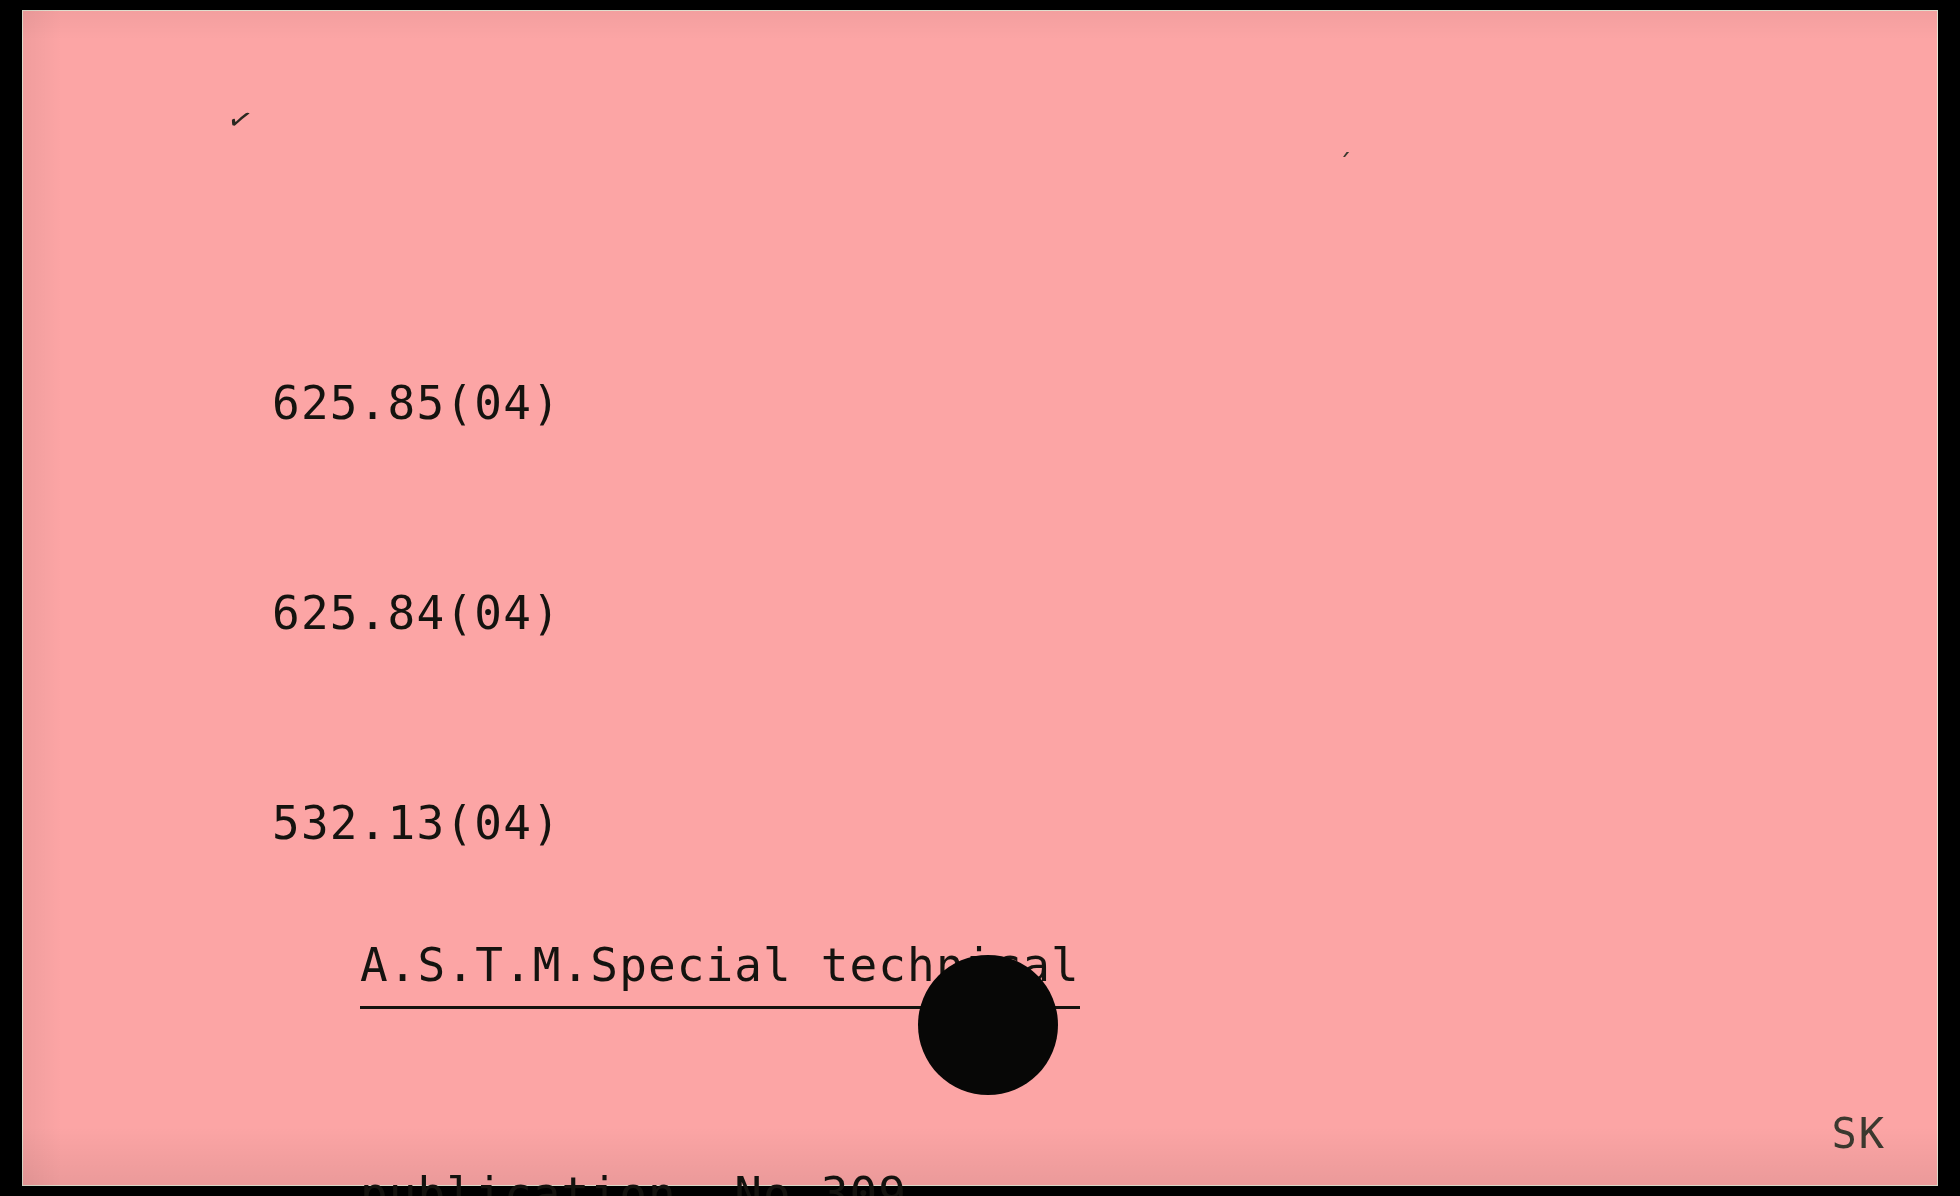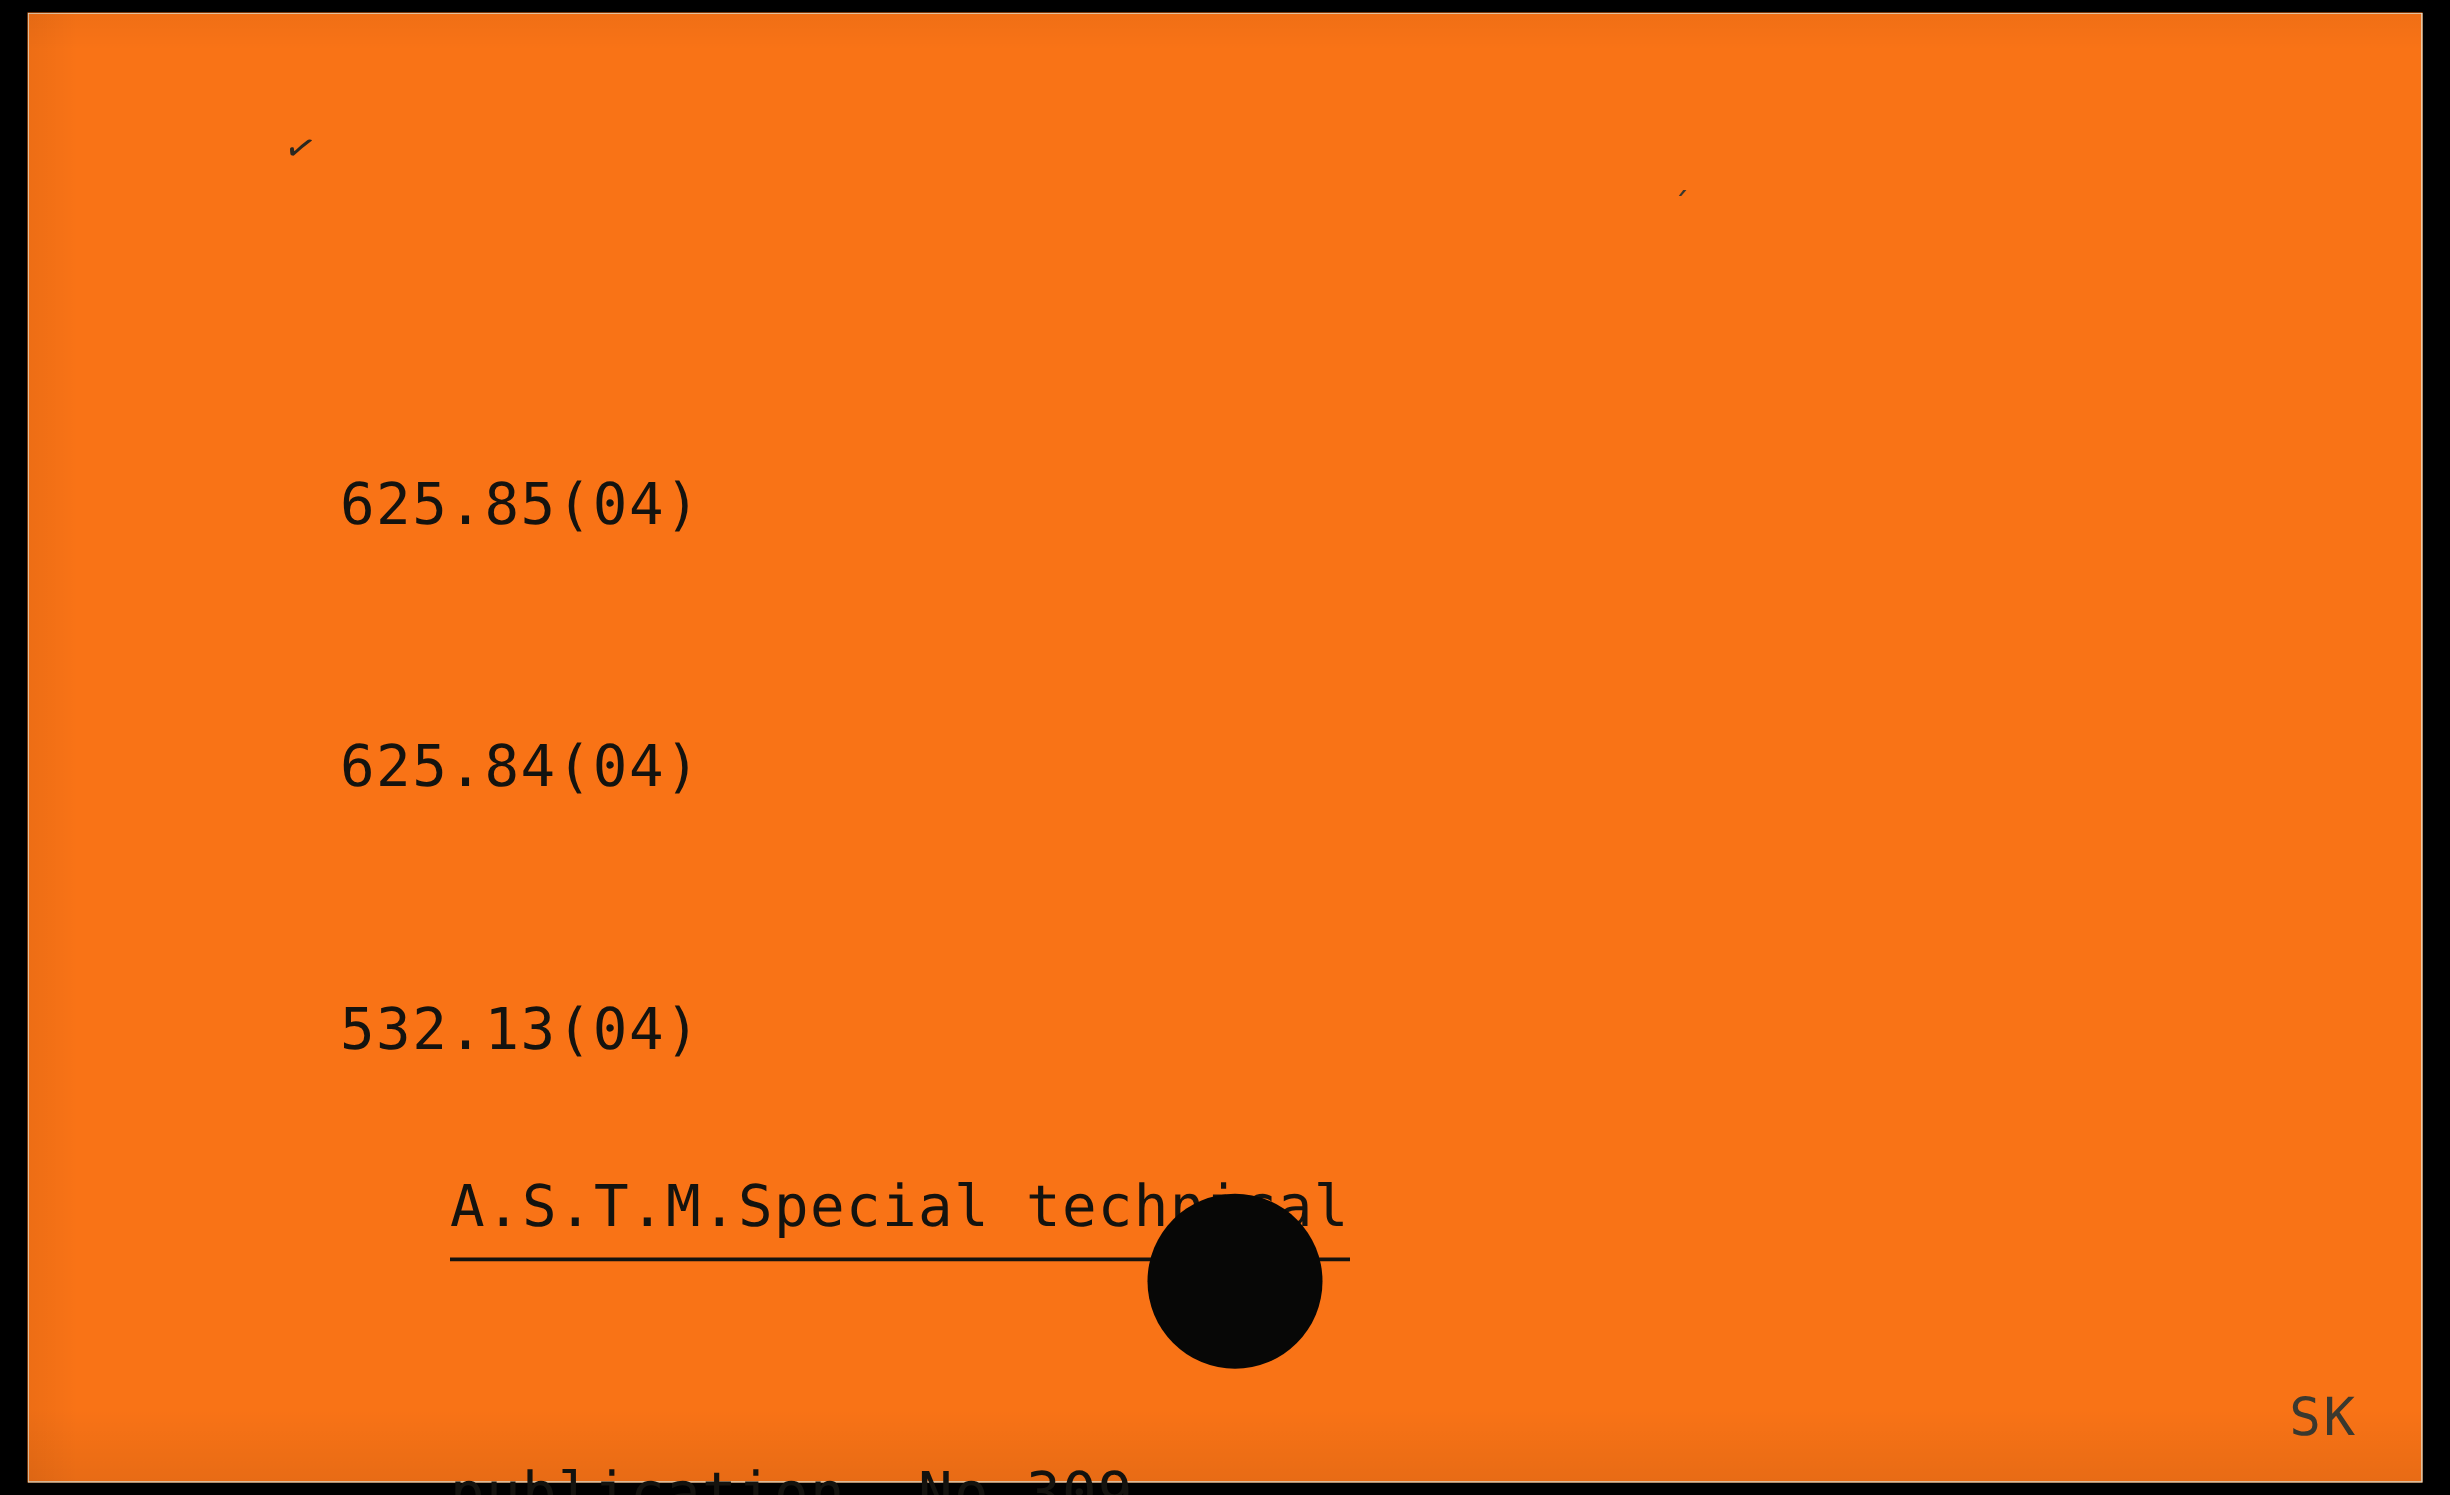--- a/index.html
+++ b/index.html
@@ -12,21 +12,21 @@
     height: 1196px;
     overflow: hidden;
     font-family: "DejaVu Sans Mono", monospace;
   }
   .card {
     position: absolute;
     left: 22px;
     top: 10px;
     width: 1916px;
     height: 1176px;
-    background: #f97316;
+    background: #fca5a5;
     box-shadow: inset 0 0 0 1px #e8e7d6;
   }
   
   .card::after {
     content: "";
     position: absolute;
     inset: 0;
     pointer-events: none;
     background:
       linear-gradient(to right, rgba(0,0,0,0.05) 0px, rgba(0,0,0,0) 40px),

